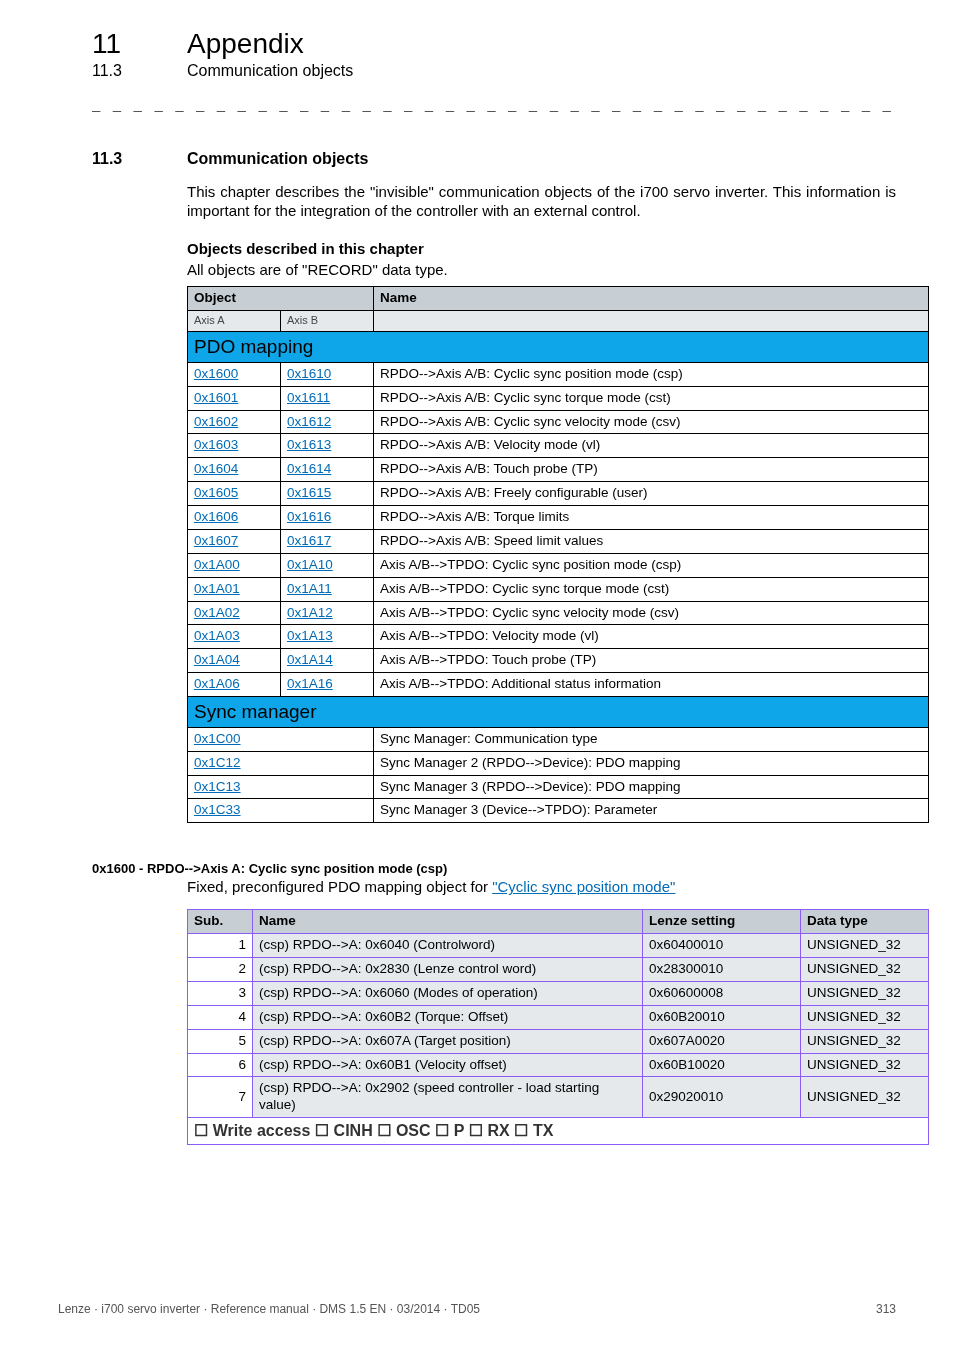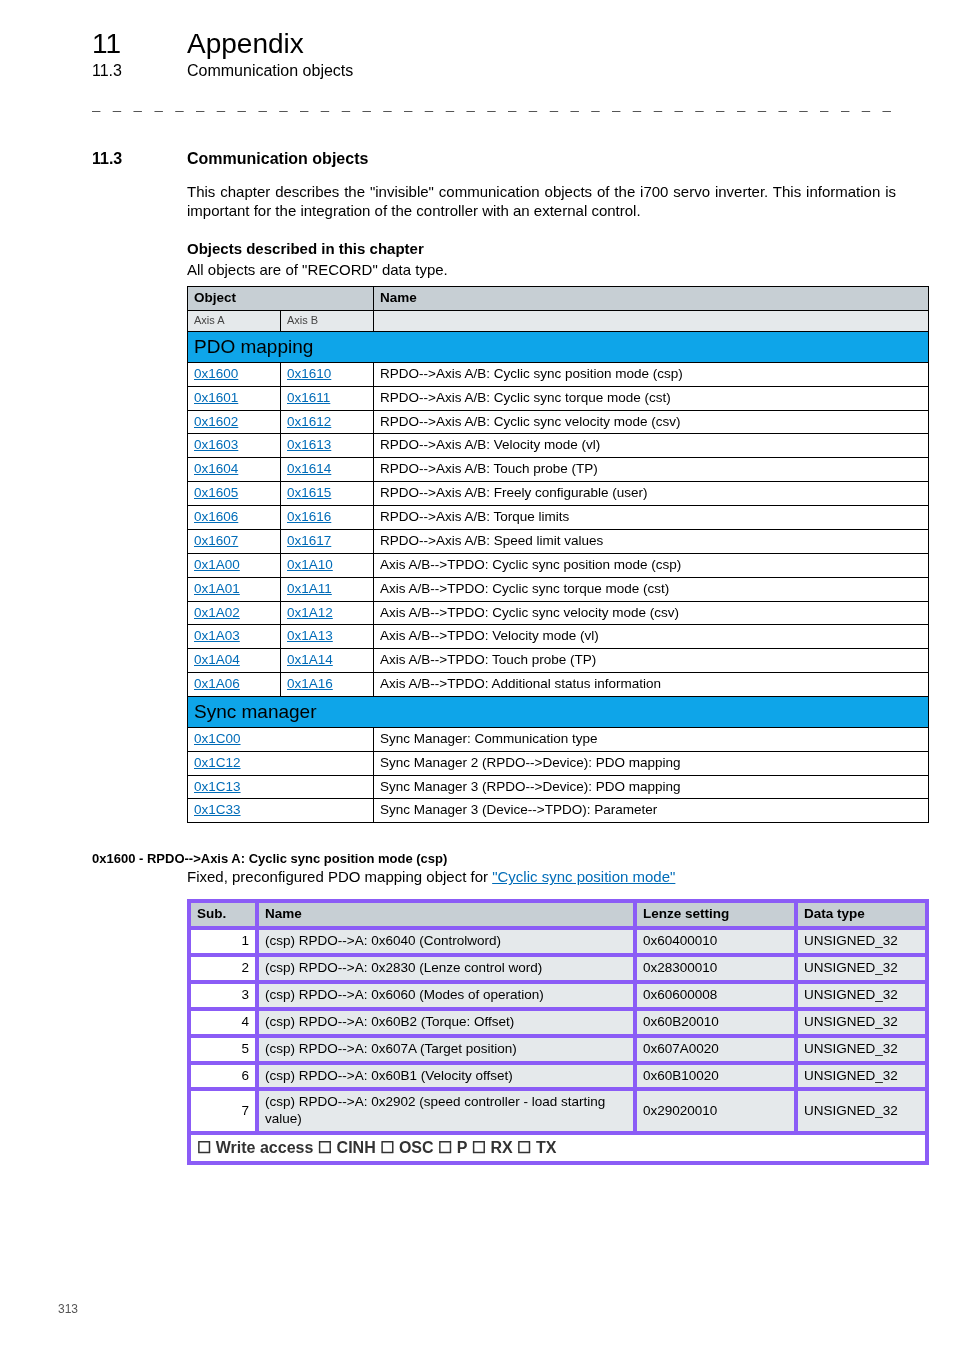--- a/index.html
+++ b/index.html
@@ -88,37 +88,37 @@
     padding-bottom:2px;
   }
   .section-row td {
     background: #0ea5e9;
     font-size: 19px;
     color: #000;
   }
   .link { color: #006cb8; text-decoration: underline; }
   
   .param-heading {
-    margin-top: 28px;
+    margin-top: 38px;
     font-size: 13px;
     font-weight: 700;
   }
   .param-desc {
     margin-top: 2px;
     font-size: 15px;
   }
   
   table.params {
     margin-top: 14px;
     width: 742px;
     border-collapse: collapse;
     font-size: 13.5px;
   }
   table.params th, table.params td {
-    border: 4px solid #8b5cf6;
+    border: 1px solid #8b5cf6;
     padding: 3px 6px;
     text-align: left;
     vertical-align: middle;
     line-height:1.25;
   }
   table.params thead th {
     background: #c7cfd4;
     font-weight: 700;
   }
   table.params tbody td.col-sub { text-align: right; width: 52px; background:#fff;}
@@ -340,16 +340,17 @@
             <td class="col-dtype">UNSIGNED_32</td>
           </tr>
         <tr>
             <td colspan="4" class="footer-row">☐ Write access   ☐ CINH   ☐ OSC   ☐ P   ☐ RX   ☐ TX</td>
           </tr>
       </tbody>
     </table>
   </div>
 
   <div class="footer">
+    <span>Lenze · i700 servo inverter · Reference manual · DMS 1.5 EN · 03/2014 · TD05</span>
     <span>313</span>
   </div>
 
 </div>
 
 </body></html>

